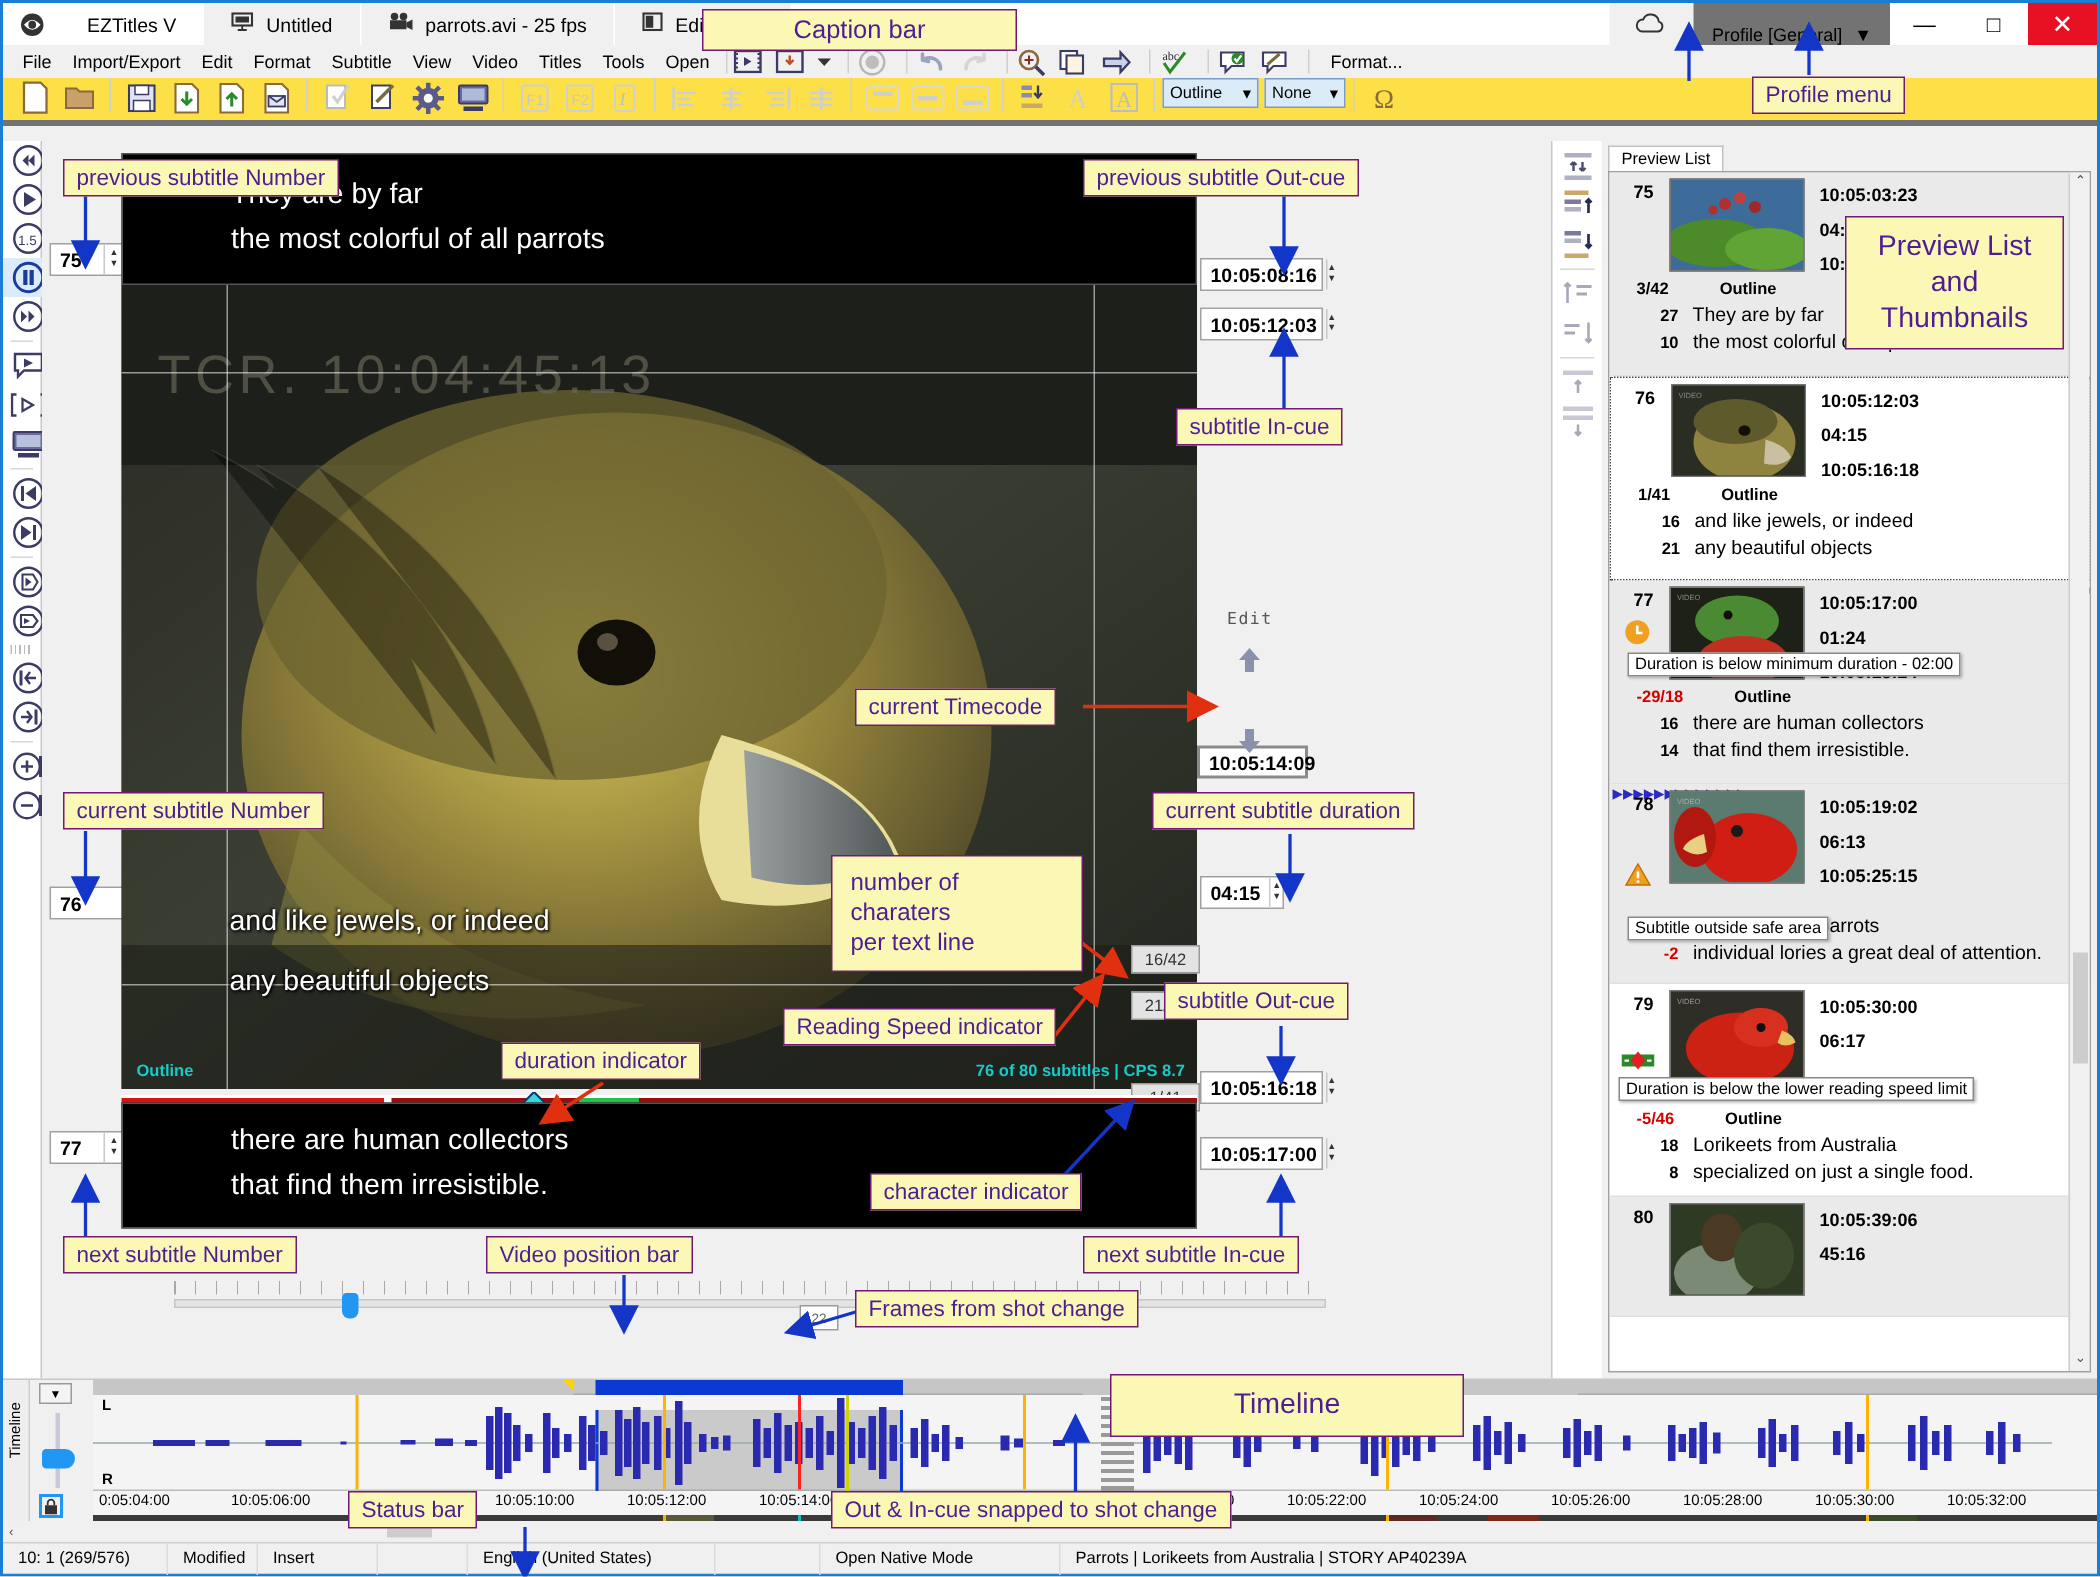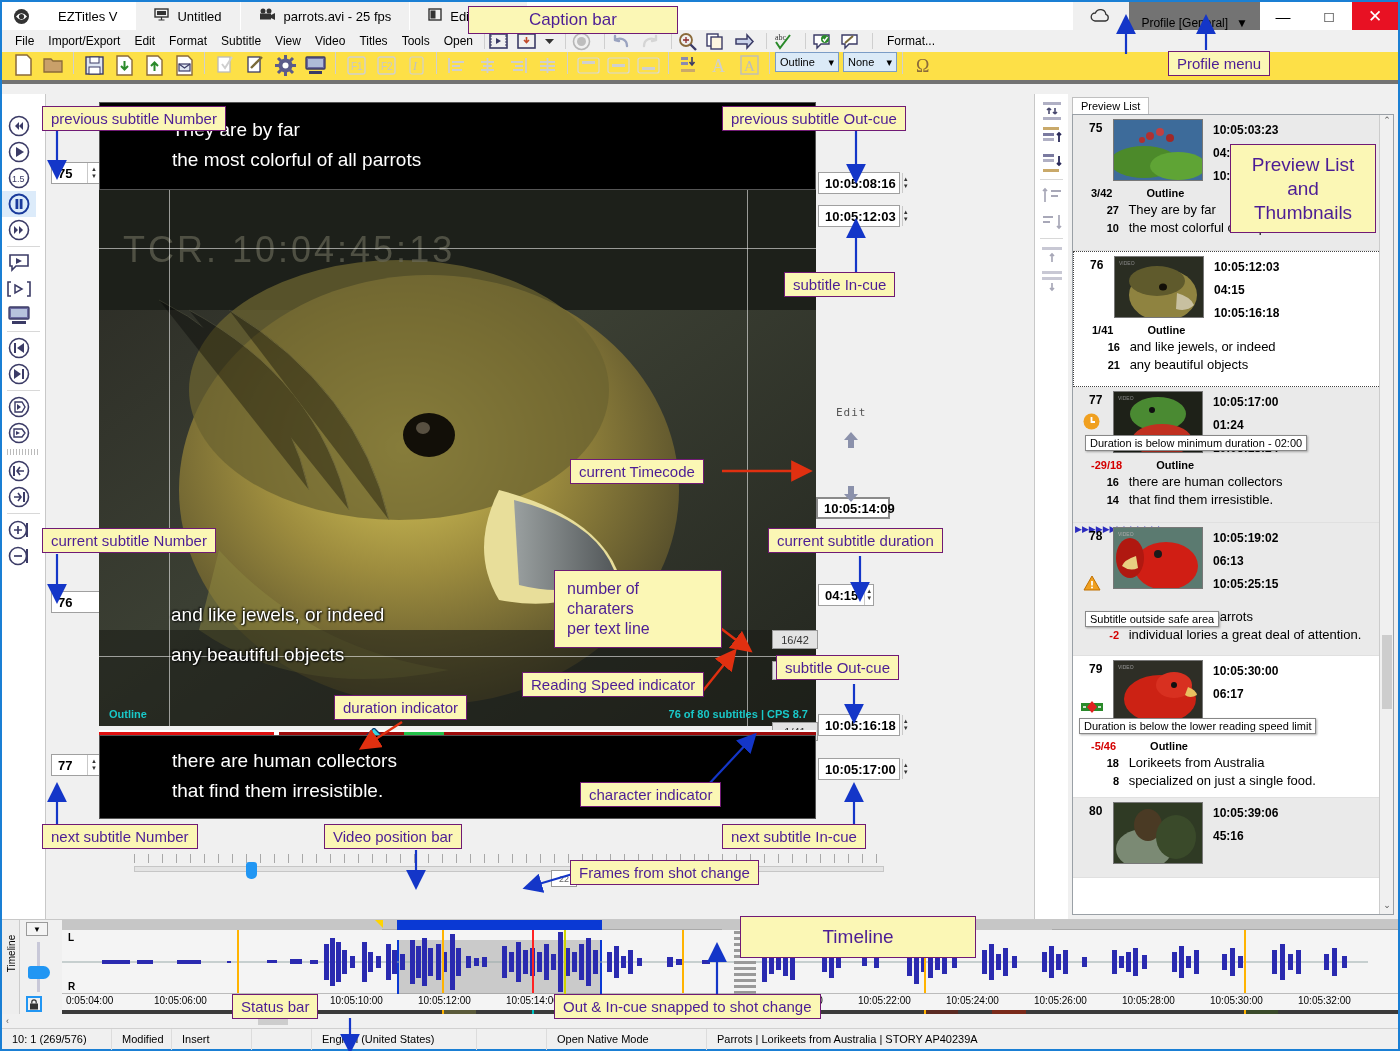--- a/index.html
+++ b/index.html
@@ -36,21 +36,21 @@
   
   .toolbar { height:32px; display:flex; background:#fde047;
              padding-left:6px; border-bottom:4px solid #737373; }
   .tbi { width:30px; height:26px; display:flex; align-items:center; justify-content:center; }
   .tbsep { width:1px; height:22px; background:#d0d0d0; margin:0 5px; }
   .combo { height:20px; border:1px solid #7a9cc6; background:#dbeaf7; display:flex; align-items:center;
            padding:0 4px; font-size:11px; gap:6px; }
 
   
   .body-area { position:absolute; left:0; right:0; top:92px; bottom:130px; display:flex; }
-  .leftbar { width:44px; background:#fff; border-right:1px solid #c8c8c8; padding-top:19px; }
+  .leftbar { width:26px; background:#fff; border-right:1px solid #c8c8c8; padding-top:0; }
   .lb-ico { width:34px; height:26px; display:flex; align-items:center; justify-content:center; }
   .lb-ico.active { background:#dcebfa; }
   .lb-sep { height:1px; background:#d8d8d8; margin:3px 5px; }
   .lb-dots { height:6px; margin:3px 5px;
              background:repeating-linear-gradient(90deg,#bbb 0 1px,transparent 1px 3px); }
 
   .center { flex:1; position:relative; background:#f0f0f0; }
 
   
   .numbox { position:absolute; border:1px solid #a0a0a0; background:#fff;

